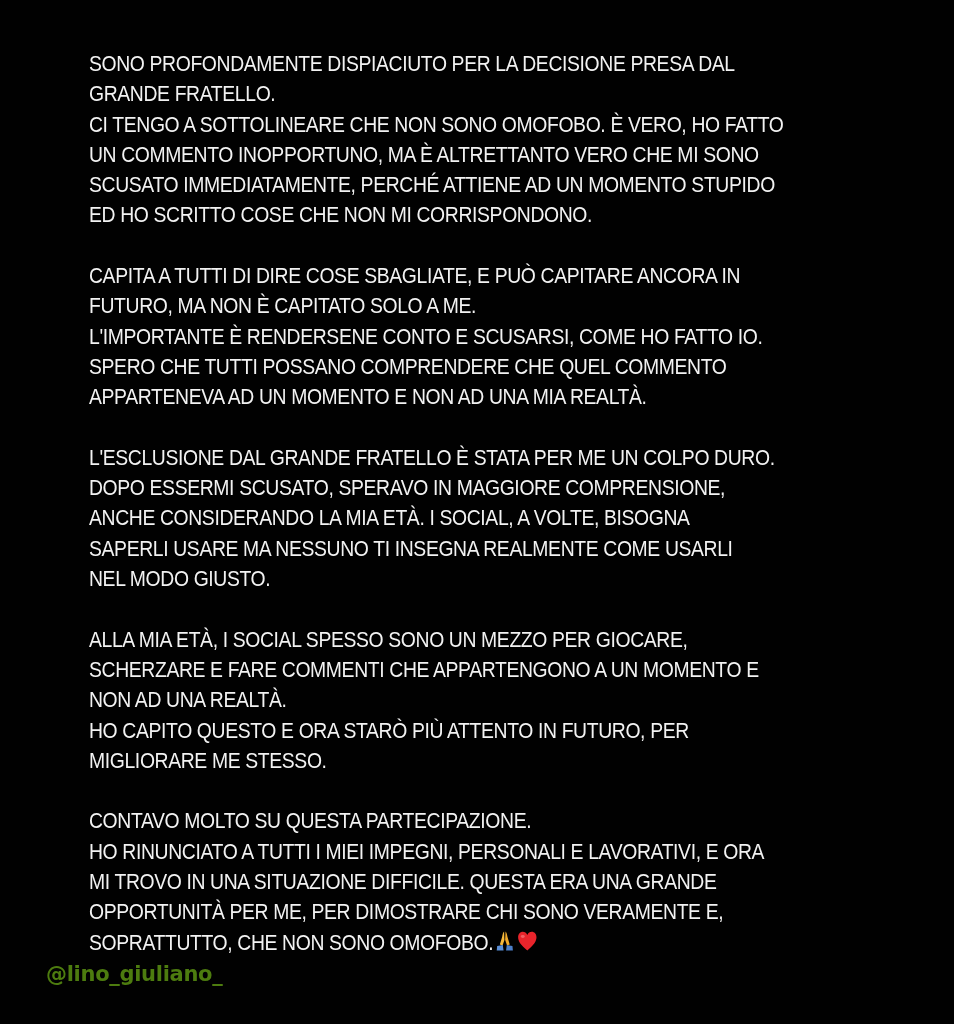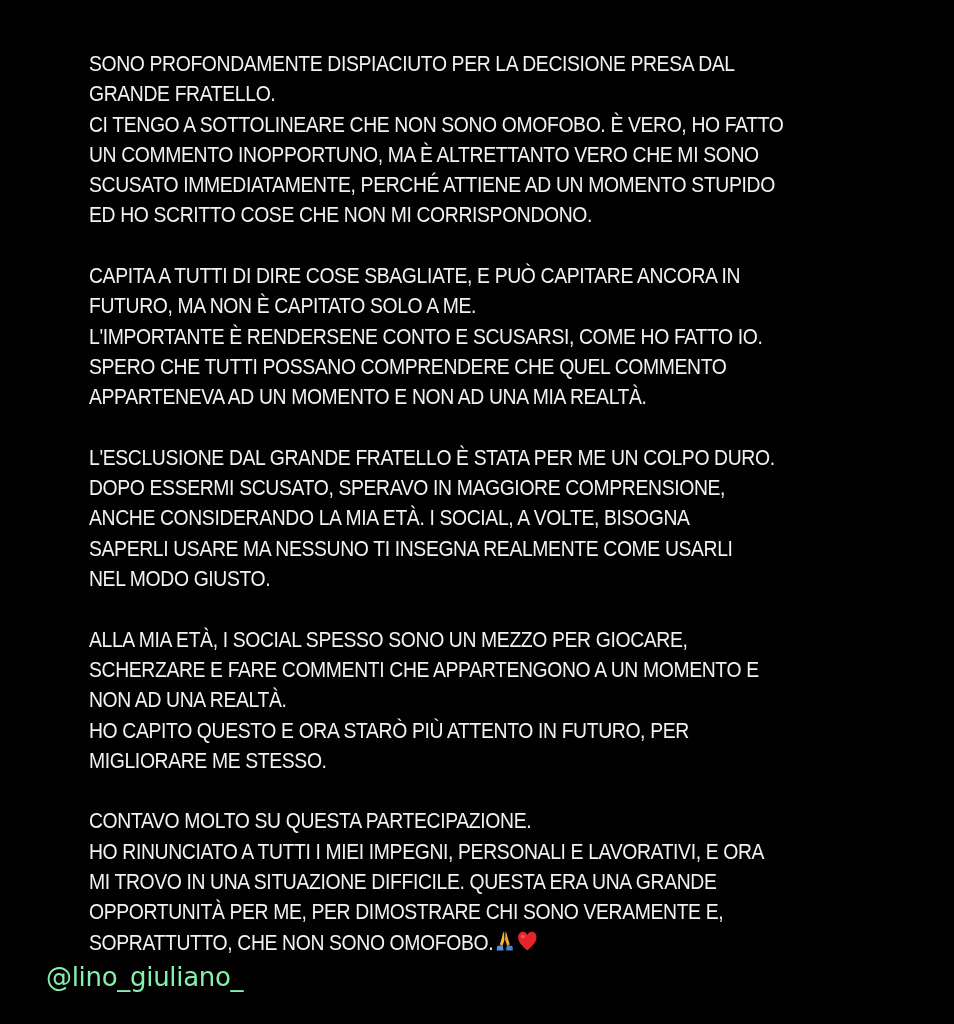--- a/index.html
+++ b/index.html
@@ -40,24 +40,24 @@
       display: inline-block;
       width: 24px;
       height: 24px;
       vertical-align: -3px;
       margin-left: 1px;
     }
     .handle {
       position: absolute;
       left: 46px;
       top: 962px;
-      color: #86efac;
+      color: #4d7c0f;
       font-family: "DejaVu Sans", sans-serif;
-      font-weight: normal;
-      font-size: 26px;
+      font-weight: bold;
+      font-size: 21px;
       letter-spacing: -0.3px;
     }
   </style>
 </head>
 <body>
 
 <div class="statement">
   <div class="para">
     <span class="line">SONO PROFONDAMENTE DISPIACIUTO PER LA DECISIONE PRESA DAL</span>
     <span class="line">GRANDE FRATELLO.</span>

